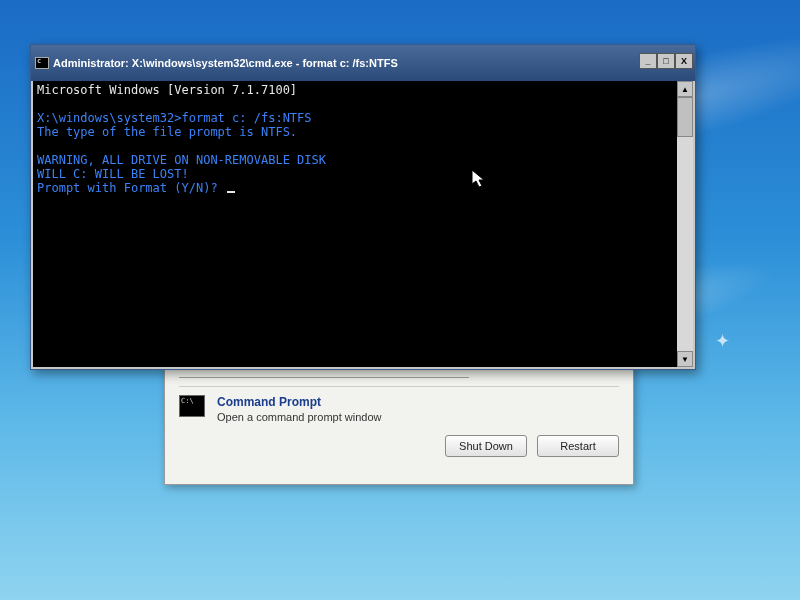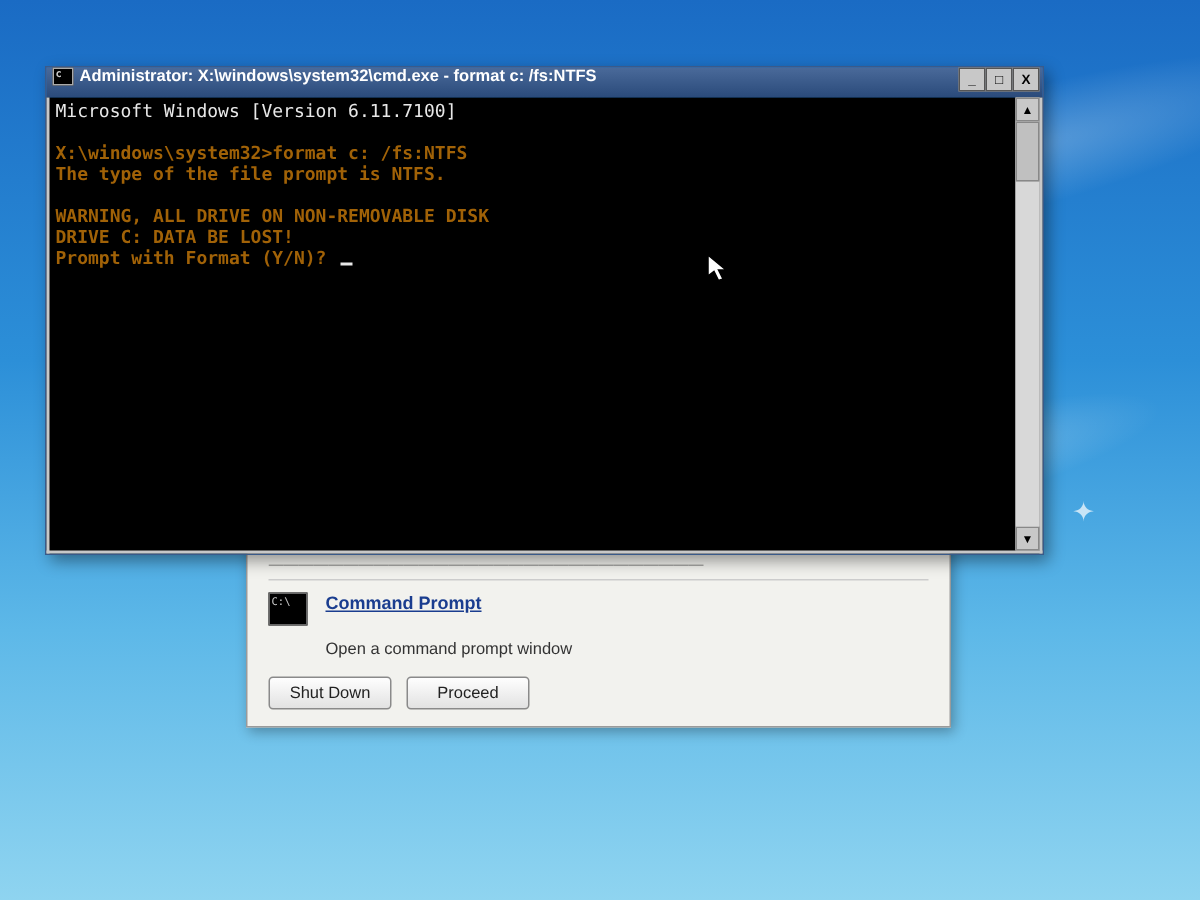--- a/index.html
+++ b/index.html
@@ -23,44 +23,44 @@
       width: 470px; height: 125px;
       background: #f2f2ee;
       border: 1px solid #9a9a9a;
       box-shadow: 2px 3px 8px rgba(0,0,0,0.3);
       padding: 10px 14px;
     }
     .rec-top { font-size: 10px; color: #888; border-bottom: 1px solid #ccc; padding-bottom: 4px; margin-bottom: 8px; white-space: nowrap; overflow: hidden; }
     .rec-item { display: flex; gap: 12px; align-items: flex-start; margin-bottom: 10px; }
     .cmd-thumb { width: 26px; height: 22px; background: #000; border: 1px solid #666; position: relative; flex-shrink: 0; }
     .cmd-thumb::before { content: "C:\\"; color: #ccc; font-size: 7px; position: absolute; top: 1px; left: 1px; font-family: monospace; }
-    .rec-link { color: #1a3d8f; font-size: 12px; font-weight: bold; text-decoration: underline; cursor: pointer; }
-    .rec-desc { color: #333; font-size: 11px; margin-top: 18px; }
-    .rec-buttons { display: flex; gap: 10px; margin-top: 12px; }
+    .rec-link { color: #1a3d8f; font-size: 12px; font-weight: bold; cursor: pointer; }
+    .rec-desc { color: #333; font-size: 11px; margin-top: 2px; }
+    .rec-buttons { display: flex; gap: 10px; justify-content: flex-end; margin-top: 12px; }
     .btn {
       min-width: 82px; padding: 4px 12px;
       background: linear-gradient(#fefefe, #e2e2e2);
       border: 1px solid #8a8a8a; border-radius: 3px;
       font-size: 11px; color: #222; cursor: pointer;
     }
 
     
     .cmd-window {
       position: absolute;
       left: 30px; top: 44px;
       width: 666px; height: 326px;
       border: 1px solid #3a5a8a;
       box-shadow: 3px 4px 10px rgba(0,0,0,0.4);
       display: flex; flex-direction: column;
     }
     .titlebar {
-      height: 20px;
+      height: 36px;
       background: linear-gradient(#4a6a9a, #2a4a7a);
-      display: flex; align-items: flex-start;
-      padding: 0 2px 0 4px;
+      display: flex; align-items: flex-end;
+      padding: 0 2px 12px 4px;
       color: #fff; font-size: 11px; font-weight: bold;
       gap: 4px;
     }
     .title-icon { width: 14px; height: 12px; background: #000; border: 1px solid #aaa; position: relative; flex-shrink: 0; }
     .title-icon::before { content: "c"; color: #ccc; font-size: 7px; position: absolute; top: -1px; left: 1px; font-family: monospace; }
     .title-text { flex: 1; white-space: nowrap; overflow: hidden; }
     .winbtns { display: flex; gap: 0; }
     .winbtn {
       width: 18px; height: 16px;
       background: #c8c8c8; border: 1px solid #555;
@@ -78,21 +78,21 @@
     }
     .cmd-content {
       flex: 1;
       padding: 2px 4px;
       font-family: "Lucida Console", Consolas, monospace;
       font-size: 12px;
       color: #e8e8e8;
       line-height: 14px;
       white-space: pre;
     }
-    .cmd-content b { font-weight: bold; color: #a16207; }
+    .cmd-content b { font-weight: normal; color: #3b82f6; }
     .cursor { display: inline-block; width: 8px; height: 2px; background: #e8e8e8; vertical-align: -1px; margin-left: 2px; }
     .scrollbar { width: 16px; background: #d8d8d8; display: flex; flex-direction: column; }
     .sb-btn { height: 16px; background: #c8c8c8; border: 1px solid #888; font-size: 8px; display: flex; align-items: center; justify-content: center; cursor: pointer; }
     .sb-track { flex: 1; background: #d8d8d8; position: relative; }
     .sb-thumb { position: absolute; top: 0; width: 100%; height: 40px; background: #c0c0c0; border: 1px solid #888; }
 
     .mouse-cursor { position: absolute; left: 472px; top: 170px; pointer-events: none; }
   </style>
 </head>
 <body>
@@ -105,42 +105,42 @@
   <div class="rec-top">—————————————————————————————</div>
   <div class="rec-item">
     <div class="cmd-thumb"></div>
     <div>
       <div class="rec-link">Command Prompt</div>
       <div class="rec-desc">Open a command prompt window</div>
     </div>
   </div>
   <div class="rec-buttons">
     <button class="btn">Shut Down</button>
-    <button class="btn">Proceed</button>
+    <button class="btn">Restart</button>
   </div>
 </div>
 
 <div class="cmd-window">
   <div class="titlebar">
     <div class="title-icon"></div>
     <div class="title-text">Administrator: X:\windows\system32\cmd.exe - format  c: /fs:NTFS</div>
     <div class="winbtns">
       <div class="winbtn">_</div>
       <div class="winbtn">□</div>
       <div class="winbtn">X</div>
     </div>
   </div>
   <div class="cmd-body">
-    <div class="cmd-content"><span>Microsoft Windows [Version 6.11.7100]</span>
+    <div class="cmd-content"><span>Microsoft Windows [Version 7.1.7100]</span>
 <span></span>
 <b>X:\windows\system32&gt;format c: /fs:NTFS</b>
 <b>The type of the file prompt is NTFS.</b>
 <span></span>
 <b>WARNING, ALL DRIVE ON NON-REMOVABLE DISK</b>
-<b>DRIVE C: DATA BE LOST!</b>
+<b>WILL C: WILL BE LOST!</b>
 <b>Prompt with Format (Y/N)? </b><span class="cursor"></span></div>
     <div class="scrollbar">
       <div class="sb-btn">▲</div>
       <div class="sb-track">
         <div class="sb-thumb"></div>
       </div>
       <div class="sb-btn">▼</div>
     </div>
   </div>
 </div>

